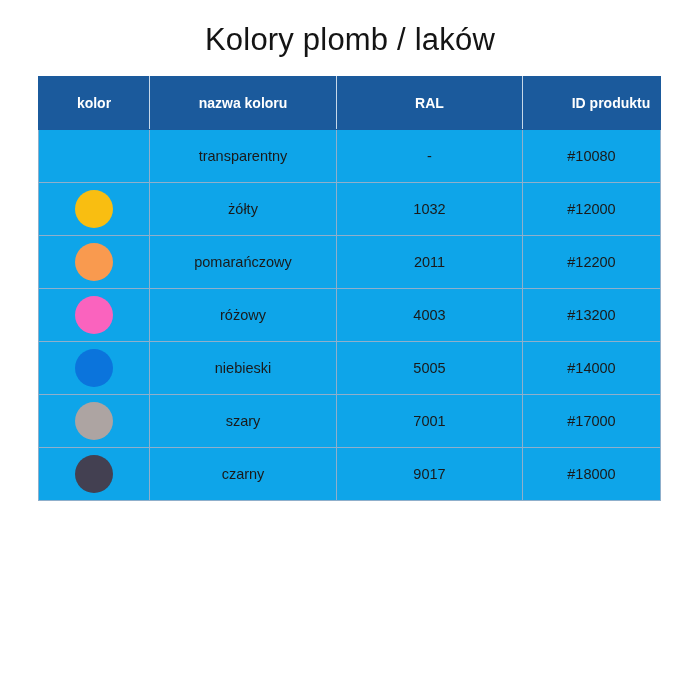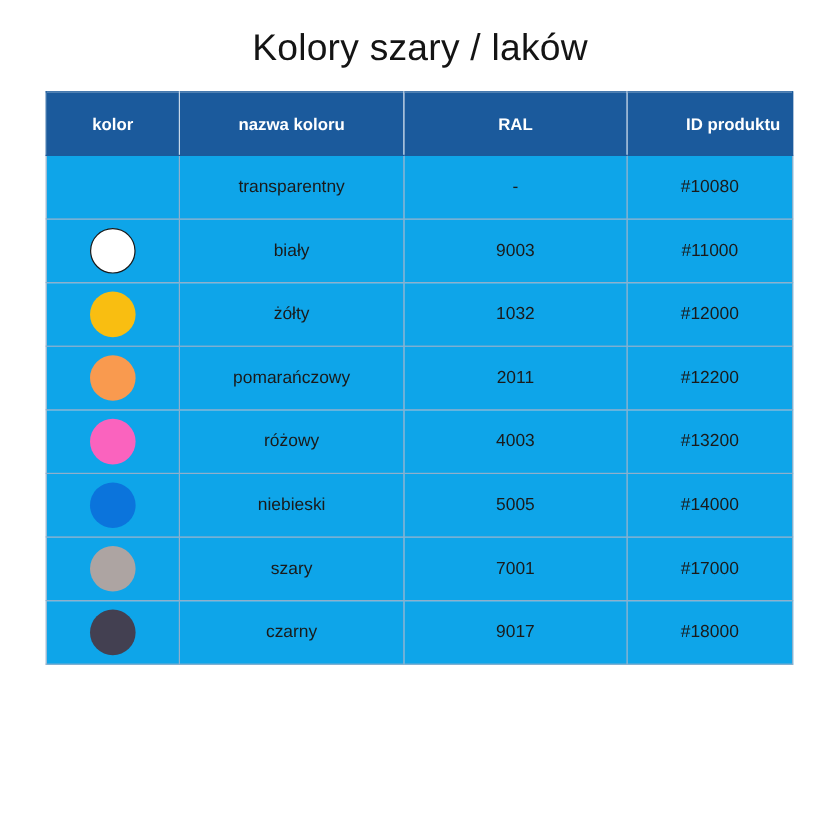--- a/index.html
+++ b/index.html
@@ -95,21 +95,21 @@
   .swatch.outlined {
     border: 1.4px solid #1a1a1a;
     box-sizing: border-box;
   }
 </style>
 </head>
 <body>
 
 <div class="page">
 
-  <div class="page-title">Kolory szary / laków</div>
+  <div class="page-title">Kolory plomb / laków</div>
 
   <table class="color-table">
     <colgroup>
       <col class="col-swatch">
       <col class="col-name">
       <col class="col-ral">
       <col class="col-id">
     </colgroup>
     <thead>
       <tr>
@@ -118,26 +118,20 @@
         <th>RAL</th>
         <th>ID produktu</th>
       </tr>
     </thead>
     <tbody id="table-body">
         <tr>
           <td class="swatch-cell"></td>
           <td>transparentny</td>
           <td>-</td>
           <td>#10080</td>
-        </tr>
-        <tr>
-          <td class="swatch-cell"><span class="swatch outlined" style="background: rgb(255, 255, 255);"></span></td>
-          <td>biały</td>
-          <td>9003</td>
-          <td>#11000</td>
         </tr>
         <tr>
           <td class="swatch-cell"><span class="swatch" style="background: rgb(249, 190, 17);"></span></td>
           <td>żółty</td>
           <td>1032</td>
           <td>#12000</td>
         </tr>
         <tr>
           <td class="swatch-cell"><span class="swatch" style="background: rgb(249, 154, 79);"></span></td>
           <td>pomarańczowy</td>

